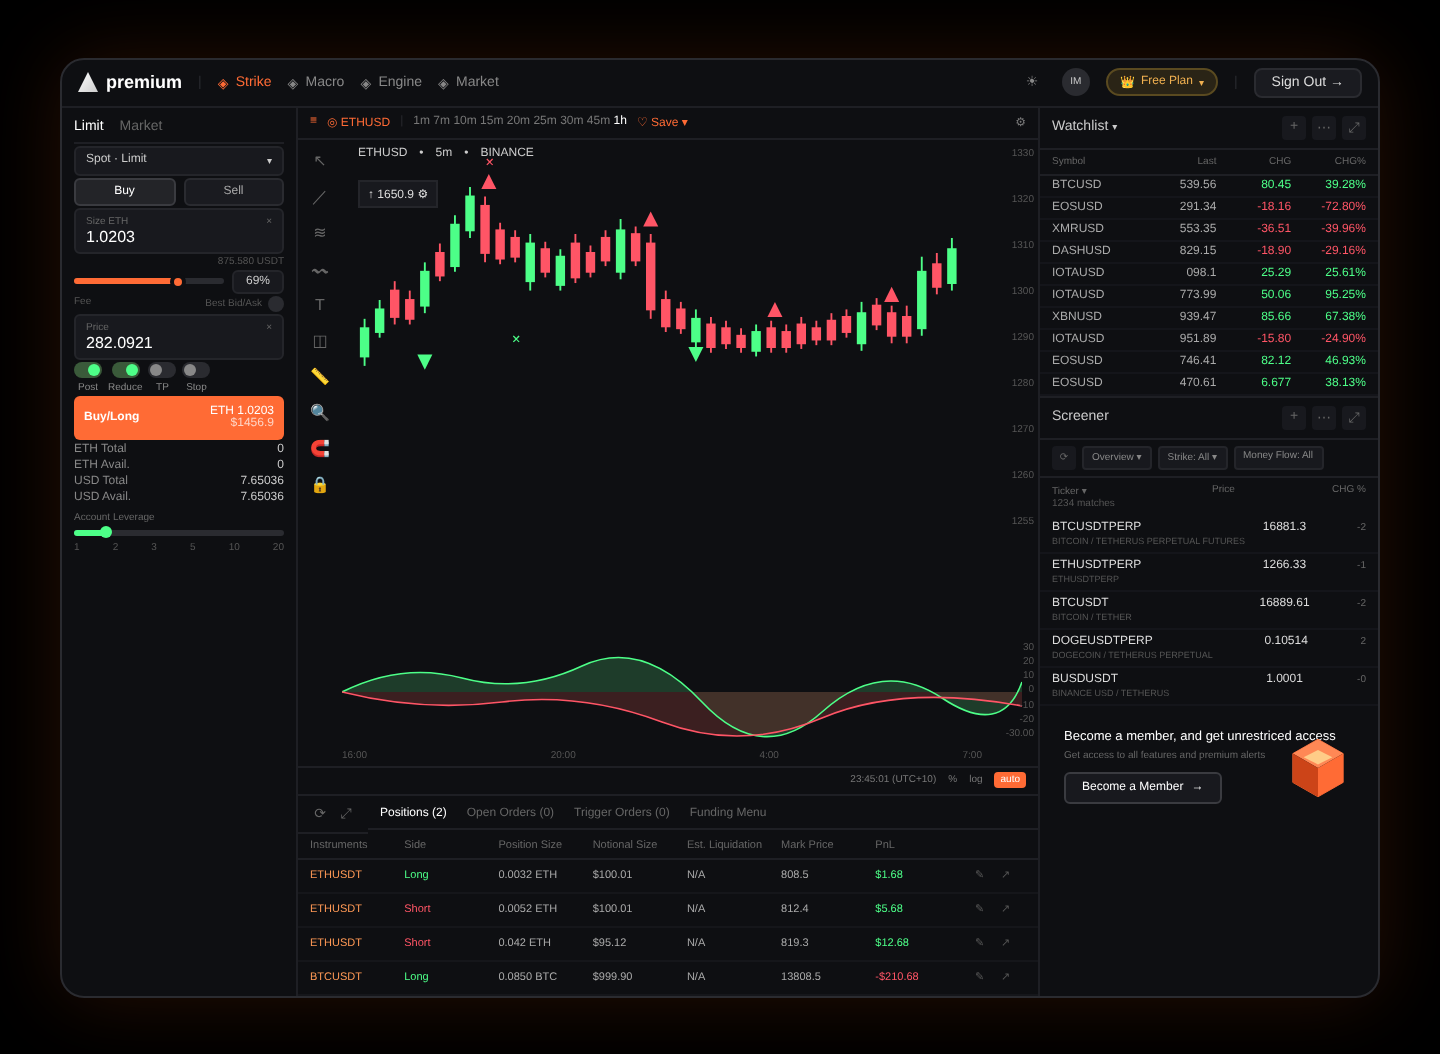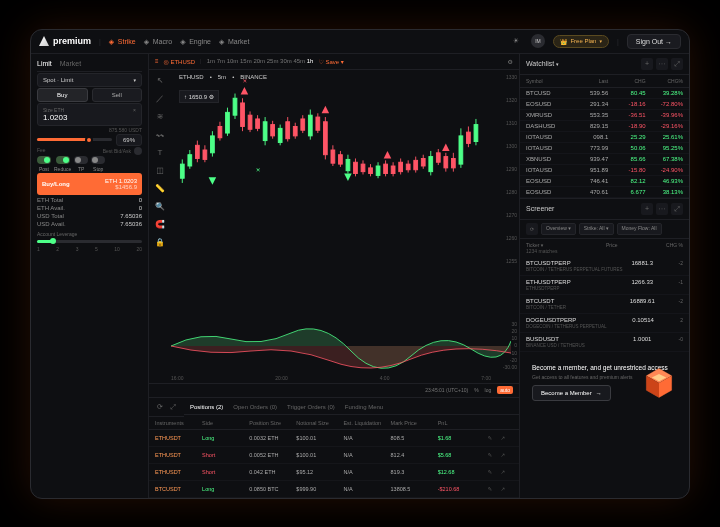--- a/index.html
+++ b/index.html
@@ -172,20 +172,27 @@
           </div>
         <div class="slider-val">69%</div>
       </div>
       <div class="fee-row">
         <span>Fee</span>
         <span style="display:flex;gap:3px;align-items:center">
           <span>Best Bid/Ask</span>
           <span class="toggle-icon"></span>
         </span>
       </div>
+      <div class="field-group">
+        <div class="field-label">
+          <span>Price</span>
+          <span class="close-x">×</span>
+        </div>
+        <div class="field-value">282.0921</div>
+      </div>
       <div class="switches" id="switches">
           <div class="switch">
             <div class="sw on"></div>
             <span>Post</span>
           </div>
           <div class="switch">
             <div class="sw on"></div>
             <span>Reduce</span>
           </div>
           <div class="switch">

